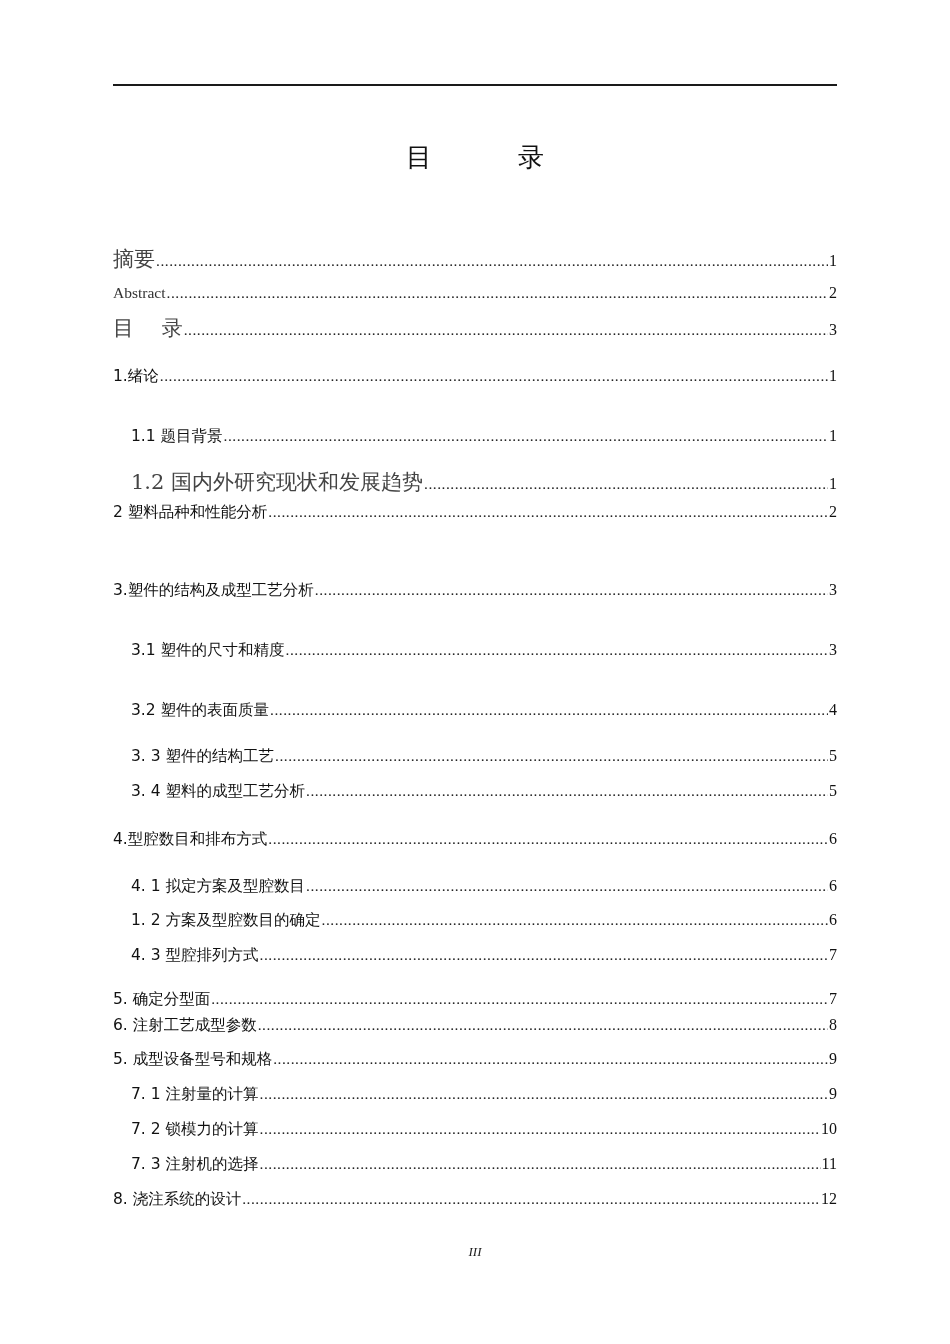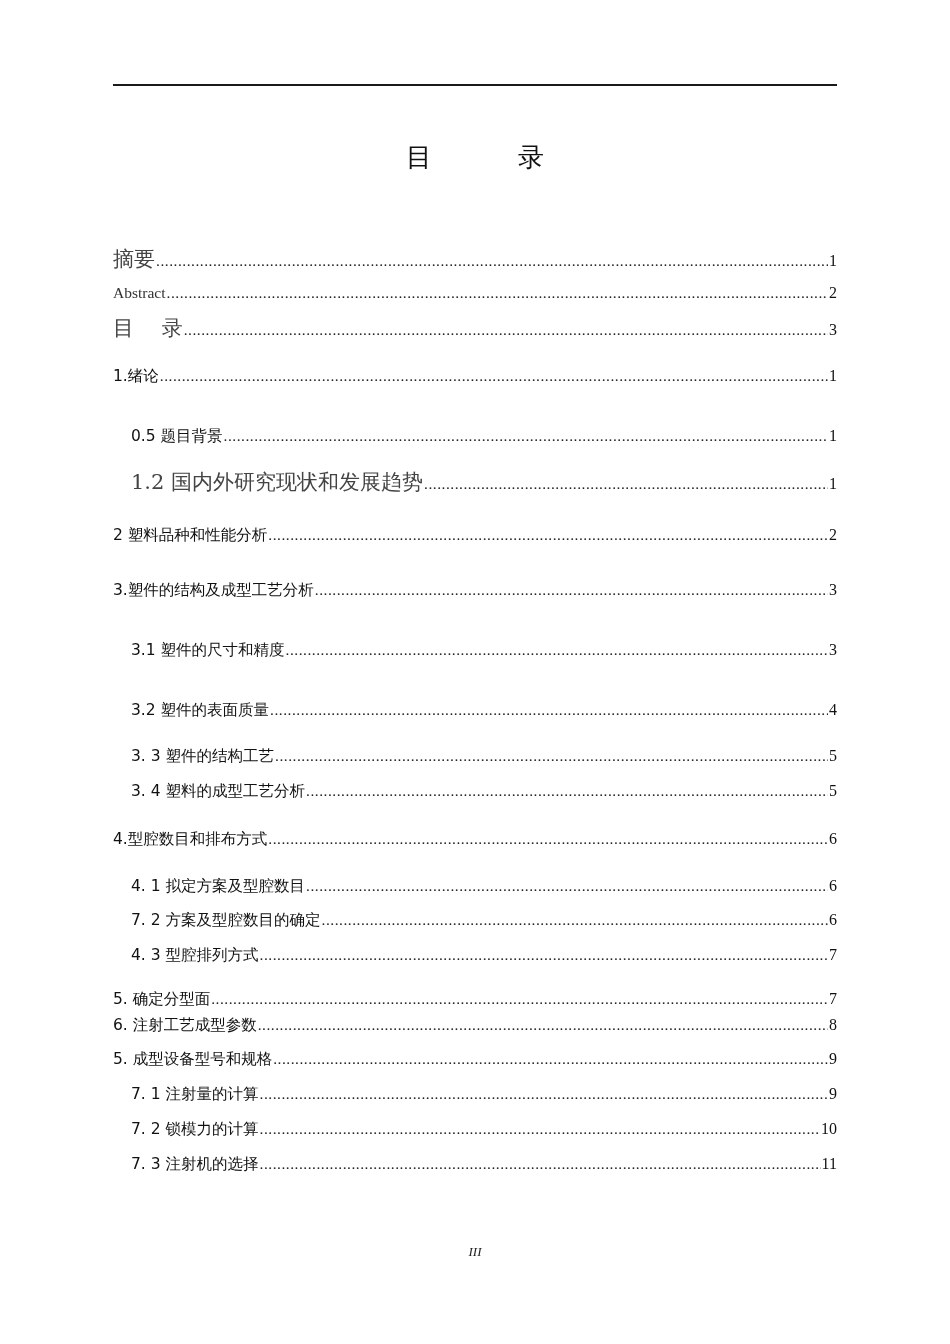--- a/index.html
+++ b/index.html
@@ -132,32 +132,32 @@
     <span class="page">3</span>
   </a>
 
   <a class="toc-row l1" style="top:365px">
     <span class="label sans">1.绪论</span>
     <span class="leader"></span>
     <span class="page">1</span>
   </a>
 
   <a class="toc-row l2" style="top:425px">
-    <span class="label sans">0.5 题目背景</span>
+    <span class="label sans">1.1 题目背景</span>
     <span class="leader"></span>
     <span class="page">1</span>
   </a>
 
   <a class="toc-row l2" style="top:471px">
     <span class="label serif-cn">1.2 国内外研究现状和发展趋势</span>
     <span class="leader"></span>
     <span class="page">1</span>
   </a>
 
-  <a class="toc-row l1" style="top:524px">
+  <a class="toc-row l1" style="top:501px">
     <span class="label sans">2 塑料品种和性能分析</span>
     <span class="leader"></span>
     <span class="page">2</span>
   </a>
 
   <a class="toc-row l1" style="top:579px">
     <span class="label sans">3.塑件的结构及成型工艺分析</span>
     <span class="leader"></span>
     <span class="page">3</span>
   </a>
@@ -192,21 +192,21 @@
     <span class="page">6</span>
   </a>
 
   <a class="toc-row l2" style="top:875px">
     <span class="label sans">4. 1 拟定方案及型腔数目</span>
     <span class="leader"></span>
     <span class="page">6</span>
   </a>
 
   <a class="toc-row l2" style="top:909px">
-    <span class="label sans">7. 2 方案及型腔数目的确定</span>
+    <span class="label sans">1. 2 方案及型腔数目的确定</span>
     <span class="leader"></span>
     <span class="page">6</span>
   </a>
 
   <a class="toc-row l2" style="top:944px">
     <span class="label sans">4. 3 型腔排列方式</span>
     <span class="leader"></span>
     <span class="page">7</span>
   </a>
 
@@ -239,16 +239,21 @@
     <span class="leader"></span>
     <span class="page">10</span>
   </a>
 
   <a class="toc-row l2" style="top:1153px">
     <span class="label sans">7. 3 注射机的选择</span>
     <span class="leader"></span>
     <span class="page">11</span>
   </a>
 
+  <a class="toc-row l1" style="top:1188px">
+    <span class="label sans">8. 浇注系统的设计</span>
+    <span class="leader"></span>
+    <span class="page">12</span>
+  </a>
 
 </div>
 
 <div class="page-footer">III</div>
 
 </body></html>

